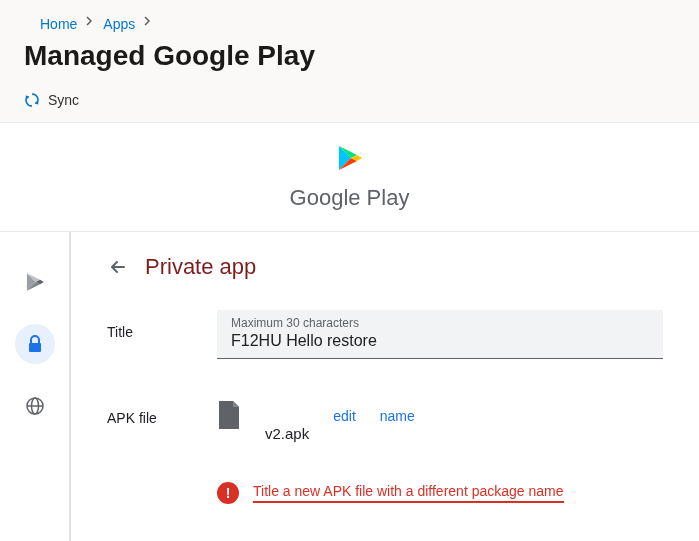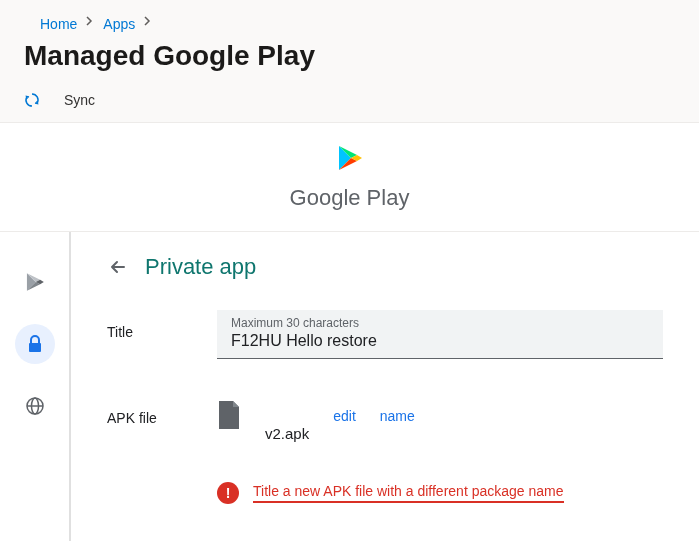--- a/index.html
+++ b/index.html
@@ -29,21 +29,21 @@
     .toolbar {
       padding: 10px 24px 14px;
       border-bottom: 1px solid #edebe9;
       display: flex;
       align-items: center;
       gap: 10px;
     }
     .sync-btn {
       display: flex;
       align-items: center;
-      gap: 24px;
+      gap: 8px;
       font-size: 14px;
       color: #323130;
       cursor: pointer;
     }
     .sync-icon { color: #0078d4; }
     svg { display: block; }
     .play-header {
       display: flex;
       align-items: center;
       gap: 12px;
@@ -89,21 +89,21 @@
     }
     .app-header {
       display: flex;
       align-items: center;
       gap: 16px;
       margin-bottom: 30px;
     }
     .app-heading {
       font-size: 22px;
       font-weight: 400;
-      color: #0f766e;
+      color: #7f1d1d;
     }
     .form-row {
       display: flex;
       align-items: flex-start;
       margin-bottom: 30px;
     }
     .form-label {
       width: 110px;
       font-size: 14px;
       color: #202124;

